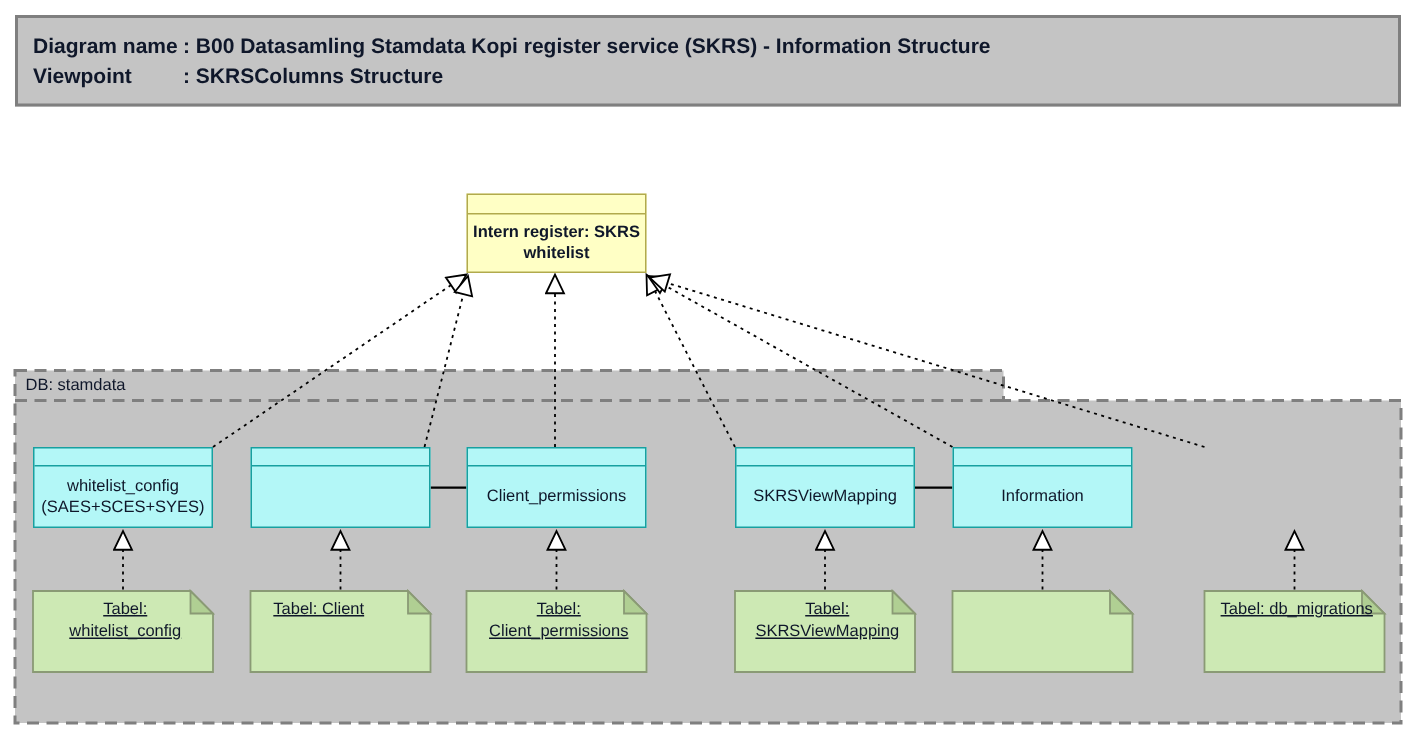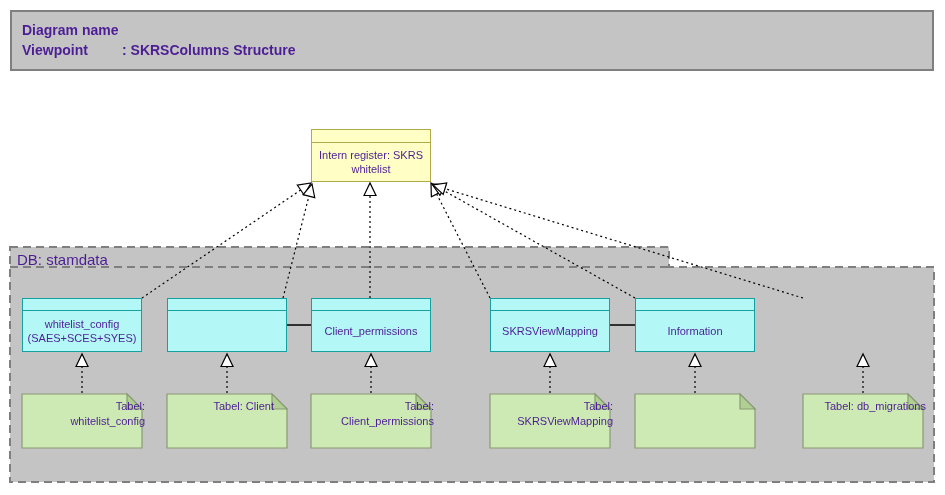--- a/index.html
+++ b/index.html
@@ -2,21 +2,21 @@
 <html><head>
 <meta charset="utf-8">
 <style>
   html, body { margin: 0; padding: 0; background: #ffffff; }
   #canvas {
     position: relative;
     width: 945px;
     height: 495px;
     background: #ffffff;
     font-family: "Liberation Sans", sans-serif;
-    color: #4c1d95;
+    color: #0f172a;
     overflow: hidden;
   }
   #underlay { position: absolute; left: 0; top: 0; }
 
   
   .header-panel {
     position: absolute;
     left: 10px; top: 10px;
     width: 924px; height: 61px;
     box-sizing: border-box;
@@ -43,27 +43,28 @@
   .register-node .node-head {
     height: 12px;
     border-bottom: 1px solid #b1aa4d;
   }
   .register-node .node-label {
     height: 38px;
     display: flex; align-items: center; justify-content: center;
     text-align: center;
     font-size: 11px; line-height: 14px;
     white-space: pre-line;
+    font-weight: bold;
   }
 
   
   .container-label {
     position: absolute;
     left: 17px; top: 251px;
-    font-size: 15px;
+    font-size: 11px;
   }
 
   
   .entity {
     position: absolute;
     width: 120px; height: 54px;
     box-sizing: border-box;
     background: #b3f7f7;
     border: 1px solid #17a0a0;
     top: 298px;
@@ -80,23 +81,24 @@
     white-space: pre-line;
   }
 
   
   .note-label {
     position: absolute;
     width: 123px; height: 54px;
     top: 394px;
     box-sizing: border-box;
     padding-top: 5px;
-    text-align: right;
+    text-align: center;
     font-size: 11px; line-height: 15px;
     white-space: pre-line;
+    text-decoration: underline;
   }
 </style>
 </head>
 <body>
 
 <div id="canvas">
 
   <svg id="underlay" width="945" height="495" viewBox="0 0 945 495">
     <defs>
       <marker id="hollow-tri" markerUnits="userSpaceOnUse" markerWidth="16" markerHeight="16" refX="13.5" refY="7" orient="auto">
@@ -136,20 +138,21 @@
       <polygon points="635,394 740,394 755,409 755,448 635,448" fill="#cde9b4" stroke="#8a9a75" stroke-width="1.2"></polygon>
       <polygon points="740,394 740,409 755,409" fill="#b0cf93" stroke="#8a9a75" stroke-width="1.2"></polygon>
       <polygon points="803,394 908,394 923,409 923,448 803,448" fill="#cde9b4" stroke="#8a9a75" stroke-width="1.2"></polygon>
       <polygon points="908,394 908,409 923,409" fill="#b0cf93" stroke="#8a9a75" stroke-width="1.2"></polygon>
     </g>
   </svg>
 
   <div class="header-panel">
     <div class="hrow">
       <span class="hlabel">Diagram name</span>
+      <span>: B00 Datasamling Stamdata Kopi register service (SKRS) - Information Structure</span>
     </div>
     <div class="hrow">
       <span class="hlabel">Viewpoint</span>
       <span>: SKRSColumns Structure</span>
     </div>
   </div>
 
   <div class="register-node">
     <div class="node-head"></div>
     <div class="node-label">Intern register: SKRS

